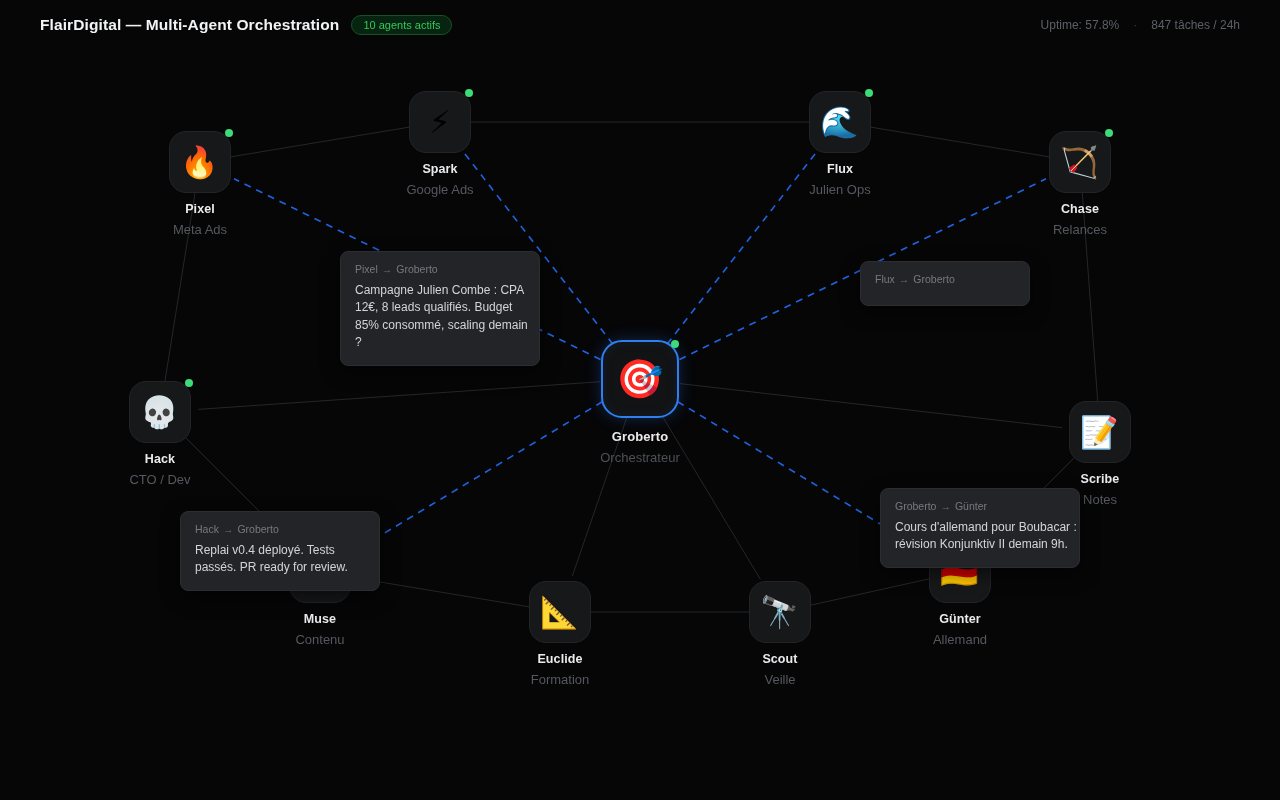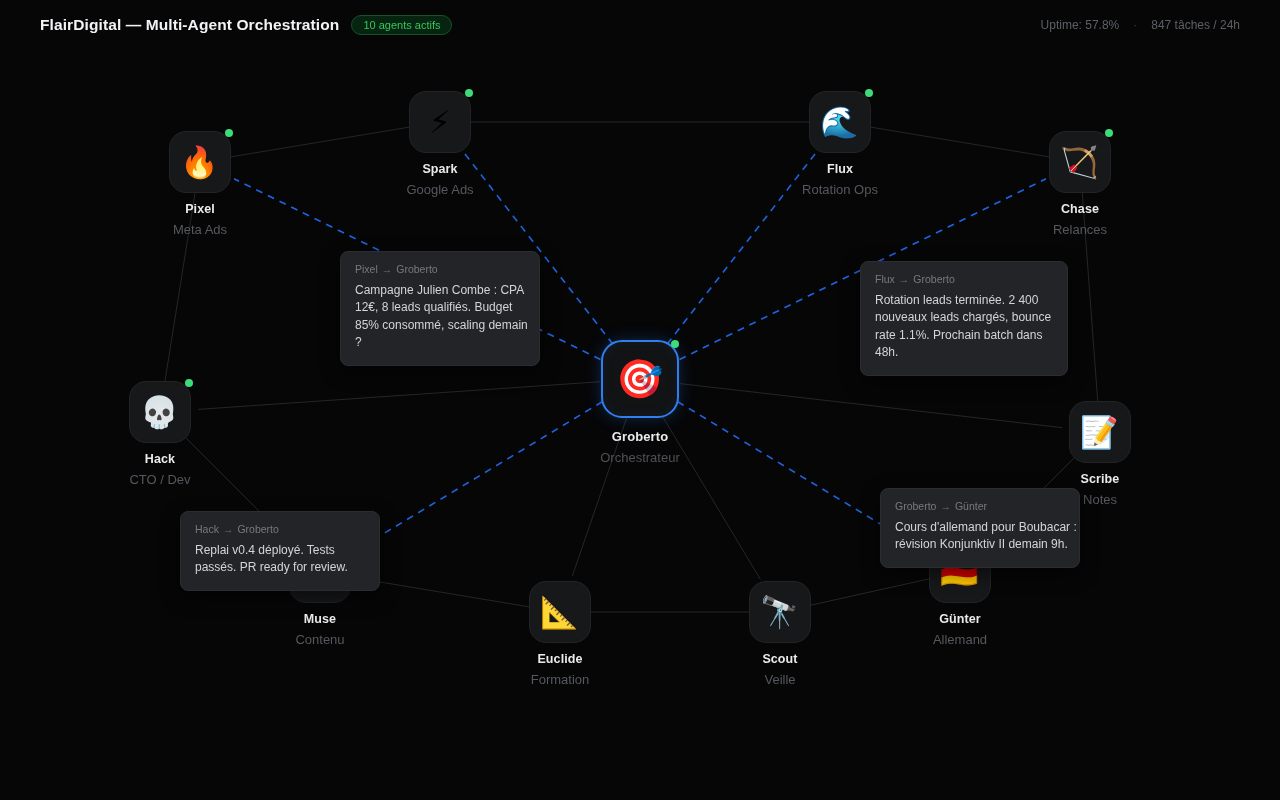--- a/index.html
+++ b/index.html
@@ -212,21 +212,21 @@
           </div>
           <div class="node-name">Spark</div>
           <div class="node-role">Google Ads</div>
         </div>
         <div class="node" style="left: 840px; top: 91px;">
           <div class="node-tile">
             <span>🌊</span>
             <span class="status-dot"></span>
           </div>
           <div class="node-name">Flux</div>
-          <div class="node-role">Rotation Ops</div>
+          <div class="node-role">Julien Ops</div>
         </div>
         <div class="node" style="left: 1080px; top: 131px;">
           <div class="node-tile">
             <span>🏹</span>
             <span class="status-dot"></span>
           </div>
           <div class="node-name">Chase</div>
           <div class="node-role">Relances</div>
         </div>
         <div class="node" style="left: 1100px; top: 401px;">
@@ -280,23 +280,22 @@
           </div>
           <div class="node-name">Groberto</div>
           <div class="node-role">Orchestrateur</div>
         </div>
       </div>
     <div id="bubble-layer">
         <div class="bubble" style="left: 340px; top: 251px; width: 200px;">
           <div class="bubble-head"><span>Pixel</span><span class="arrow">→</span><span>Groberto</span></div>
           <div class="bubble-body">Campagne Julien Combe : CPA 12€, 8 leads qualifiés. Budget 85% consommé, scaling demain ?</div>
         </div>
-        <div class="bubble" style="left: 860px; top: 261px; width: 208px;">
+        <div class="bubble" style="left: 860px; top: 261px; width: 170px;">
           <div class="bubble-head"><span>Flux</span><span class="arrow">→</span><span>Groberto</span></div>
-          <div class="bubble-body">Rotation leads terminée. 2 400 nouveaux leads chargés, bounce rate 1.1%. Prochain batch dans 48h.</div>
         </div>
         <div class="bubble" style="left: 880px; top: 488px; width: 200px;">
           <div class="bubble-head"><span>Groberto</span><span class="arrow">→</span><span>Günter</span></div>
           <div class="bubble-body">Cours d'allemand pour Boubacar : révision Konjunktiv II demain 9h.</div>
         </div>
         <div class="bubble" style="left: 180px; top: 511px; width: 200px;">
           <div class="bubble-head"><span>Hack</span><span class="arrow">→</span><span>Groberto</span></div>
           <div class="bubble-body">Replai v0.4 déployé. Tests passés. PR ready for review.</div>
         </div>
       </div>

